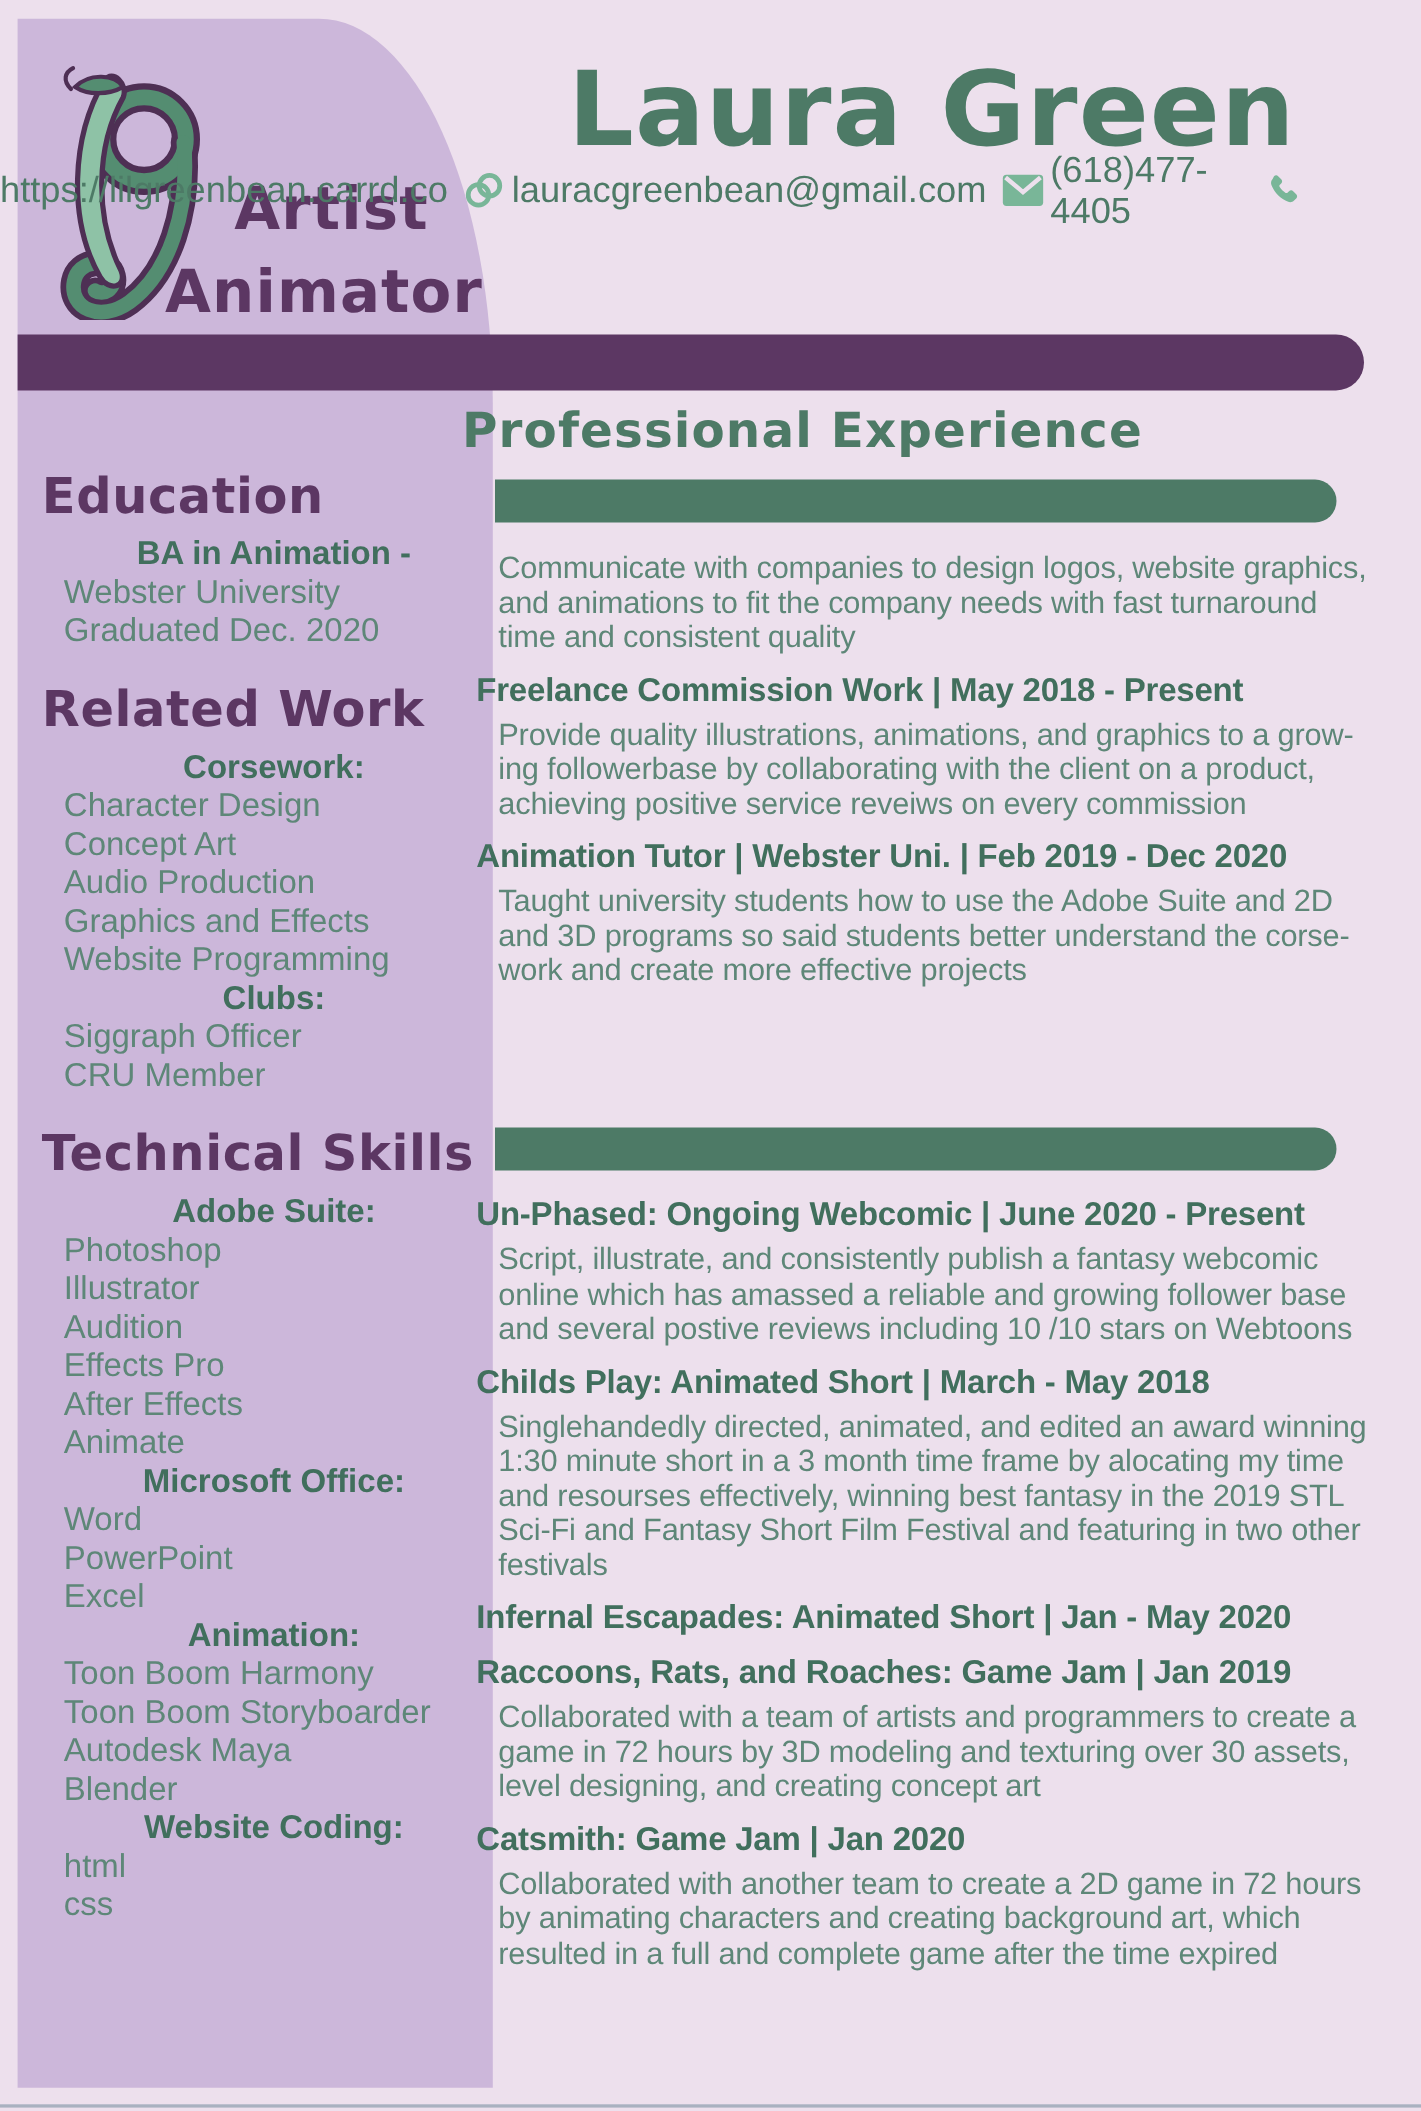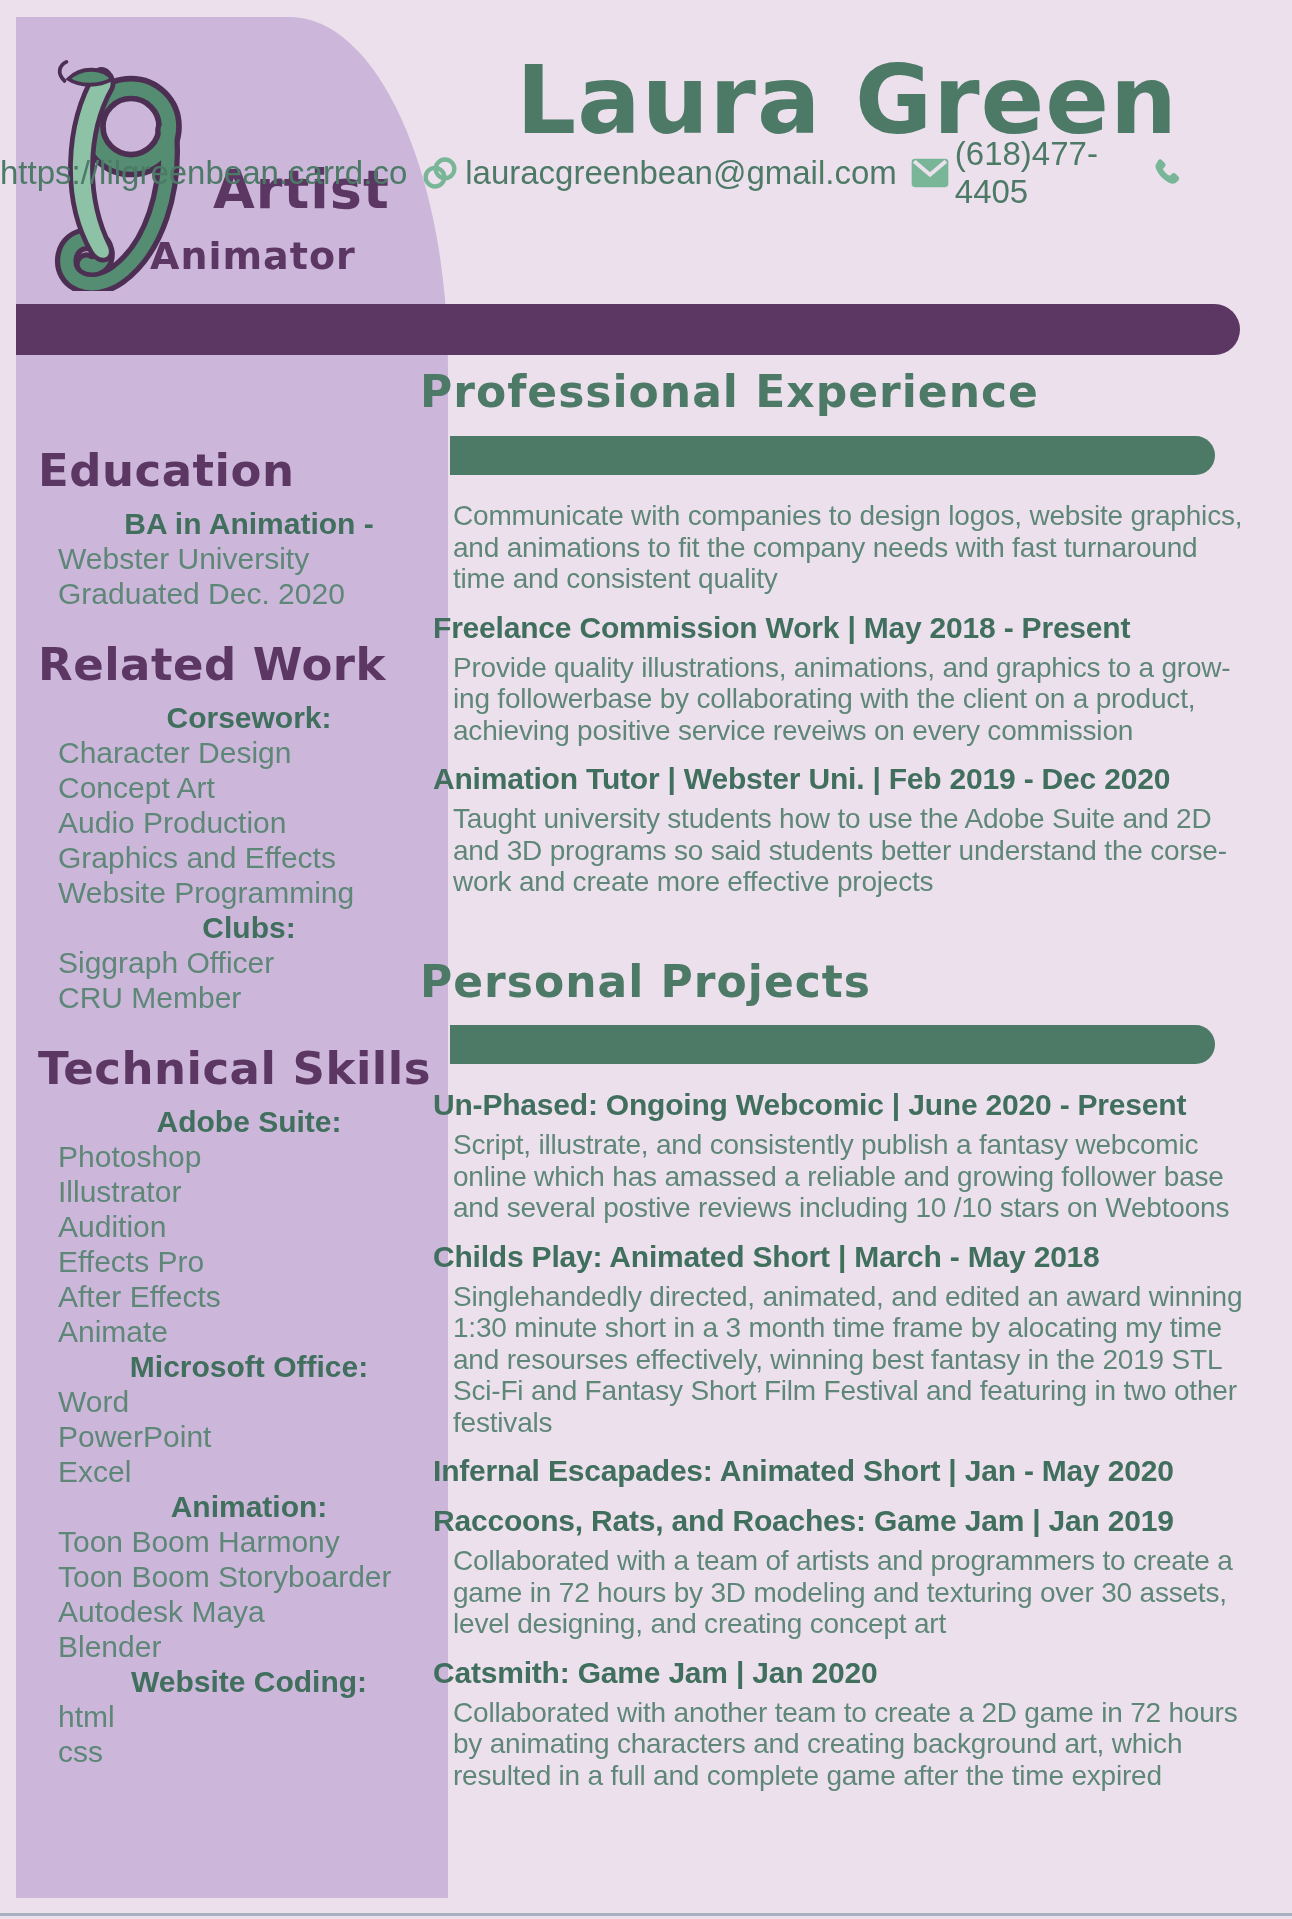--- a/index.html
+++ b/index.html
@@ -8,41 +8,41 @@
         background:var(--bg,#ede0ed);font-family:"Liberation Sans",sans-serif;}
   
   .panel{position:absolute;left:16px;top:17px;width:432px;height:1881px;
          background:var(--panel,#ccb7da);border-top-right-radius:158px 350px;}
   
   .purple-bar{position:absolute;left:16px;top:304px;width:1224px;height:51px;
               background:var(--purple,#5c3763);border-radius:0 26px 26px 0;}
   .display{font-family:"DejaVu Sans",sans-serif;font-weight:bold;}
   .logo{position:absolute;left:36px;top:58px;width:152px;height:233px;}
   .brand1{position:absolute;left:213px;top:158px;font-size:54px;color:var(--purple,#5c3763);letter-spacing:1px;}
-  .brand2{position:absolute;left:150px;top:234px;font-size:38px;color:var(--purple,#5c3763);letter-spacing:1px;}
+  .brand2{position:absolute;left:150px;top:234px;font-size:54px;color:var(--purple,#5c3763);letter-spacing:1px;}
   .name{position:absolute;top:46px;right:114px;margin:0;font-size:94px;
         color:var(--teal,#4d7a66);letter-spacing:1px;white-space:nowrap;}
   .contact{position:absolute;top:152px;right:110px;display:flex;
            align-items:flex-end;gap:5px;}
   .crow{display:flex;align-items:center;gap:13px;height:41px;}
   .ctext{font-size:33px;color:var(--teal,#4d7a66);}
   .cicon{width:40px;height:40px;color:var(--icon_green,#79b698);display:flex;}
   .cicon svg{width:100%;height:100%;}
   .sec-h{position:absolute;left:420px;margin:0;font-size:44px;color:var(--teal,#4d7a66);
          letter-spacing:1px;white-space:nowrap;}
   .teal-bar{position:absolute;left:450px;width:765px;height:39px;
             background:var(--teal,#4d7a66);border-radius:0 20px 20px 0;}
   .entries{position:absolute;left:433px;width:812px;}
   .entry{margin-bottom:16px;}
   .entry h3{margin:0 0 7px 0;font-size:30px;color:var(--green_title,#416f5d);
             white-space:nowrap;letter-spacing:-0.2px;font-weight:bold;}
   .entry p{margin:0 0 0 20px;font-size:28px;line-height:31.5px;
            color:var(--green_body,#5e8778);letter-spacing:-0.2px;}
   .sidebar{position:absolute;left:38px;top:424px;width:402px;}
-  .side-sec{margin-bottom:27px;margin-top:20px;}
+  .side-sec{margin-bottom:27px;}
   .side-h{margin:0 0 9px 0;font-size:45px;color:var(--purple,#5c3763);letter-spacing:0.5px;}
   .glabel{font-weight:bold;color:var(--green_title,#416f5d);text-align:center;}
   .glabel,.gitem{font-size:30px;line-height:35px;margin-left:20px;}
   .gitem{color:var(--green_body,#5e8778);}
   .footer-line{position:absolute;left:0;top:1913px;width:1292px;height:3px;
                background:var(--bottom_line,#a9b1c0);}
 </style>
 </head>
 <body>
 
@@ -109,21 +109,20 @@
     <article class="entry">
       <h3>Freelance Commission Work  | May 2018 - Present</h3>
       <p>Provide quality illustrations, animations, and graphics to a grow-ing followerbase by collaborating with the client on a product, achieving positive service reveiws on every commission</p>
     </article>
     <article class="entry">
       <h3>Animation Tutor | Webster Uni. | Feb 2019 - Dec 2020</h3>
       <p>Taught university students how to use the Adobe Suite and 2D and 3D programs so said students better understand the corse-work and create more effective projects</p>
     </article>
   </section>
 
-  <h2 class="sec-h display" style="top:956px">Personal Projects</h2>
   <div class="teal-bar" style="top:1025px"></div>
 
   <section class="entries" style="top:1088px">
     <article class="entry">
       <h3>Un-Phased: Ongoing Webcomic | June 2020 - Present</h3>
       <p>Script, illustrate, and consistently publish a fantasy webcomic online which has amassed a reliable and growing follower base and several postive reviews including 10 /10 stars on Webtoons</p>
     </article>
     <article class="entry">
       <h3>Childs Play: Animated Short | March - May 2018</h3>
       <p>Singlehandedly directed, animated, and edited an award winning 1:30 minute short in a 3 month time frame by alocating my time and resourses effectively, winning best fantasy in the 2019 STL Sci-Fi and Fantasy Short Film Festival and featuring in two other festivals</p>

